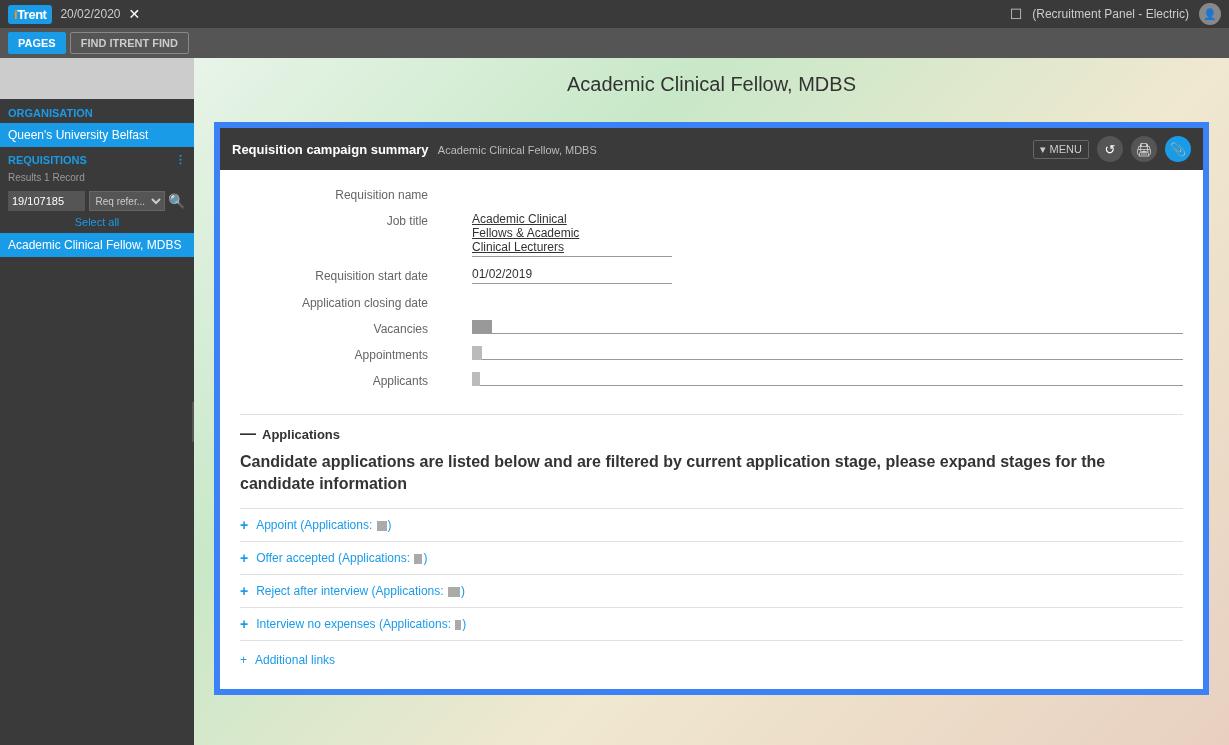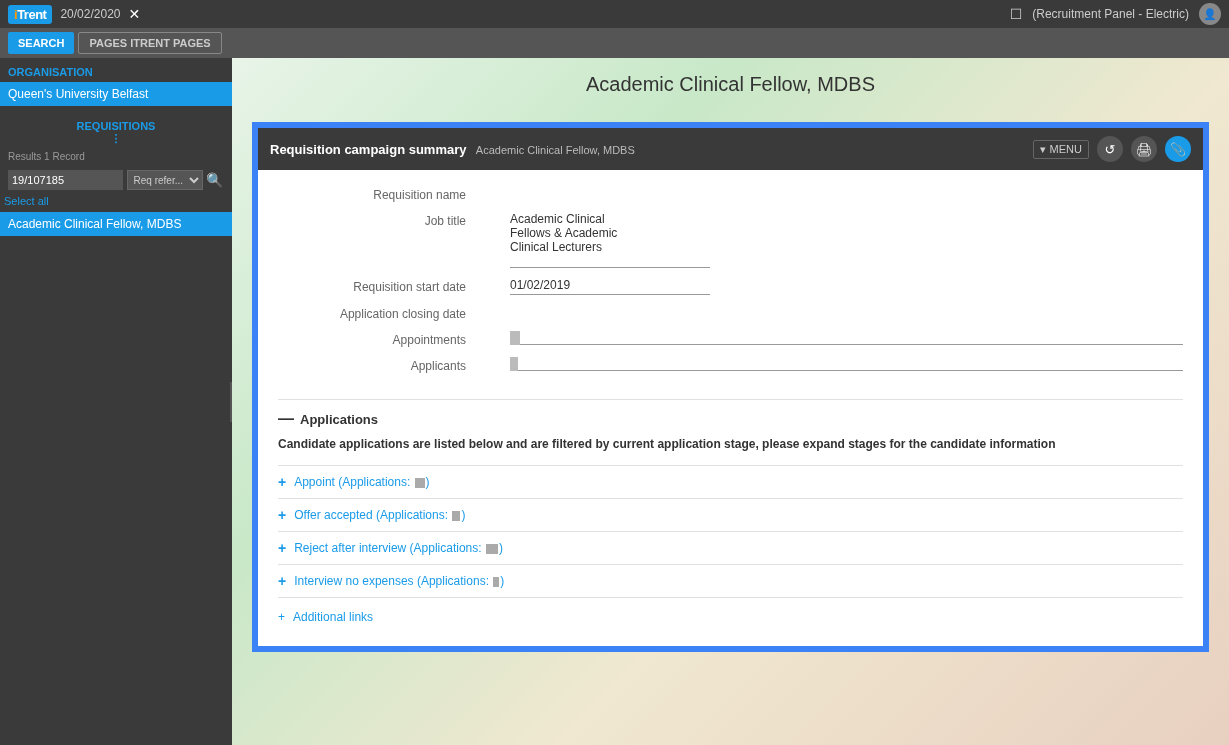--- a/index.html
+++ b/index.html
@@ -29,30 +29,30 @@
     .nav-btn {
       background: #1a9be8; color: #fff; font-size: 11px; font-weight: bold;
       border: none; padding: 3px 10px; cursor: pointer; border-radius: 2px; height: 22px;
     }
     .nav-btn.outline { background: transparent; border: 1px solid #888; color: #ccc; }
 
     
     .main-layout { display: flex; height: calc(745px - 58px); }
 
     
-    .sidebar { width: 232px; background: #3a3a3a; flex-shrink: 0; display: flex; flex-direction: column; }
+    .sidebar { width: 194px; background: #3a3a3a; flex-shrink: 0; display: flex; flex-direction: column; margin-top: 41px; }
     .sidebar-section-header { color: #1a9be8; font-size: 11px; font-weight: bold; padding: 8px 8px 4px 8px; text-transform: uppercase; display: flex; justify-content: space-between; align-items: center; }
     .sidebar-org { background: #1a9be8; color: #fff; padding: 5px 8px; font-size: 12px; cursor: pointer; }
-    .sidebar-sub-header { color: #1a9be8; font-size: 11px; font-weight: bold; padding: 14px 8px 4px 8px; text-transform: uppercase; display: flex; justify-content: space-between; align-items: center; flex-direction: column; }
+    .sidebar-sub-header { color: #1a9be8; font-size: 11px; font-weight: bold; padding: 6px 8px 4px 8px; text-transform: uppercase; display: flex; justify-content: space-between; align-items: center; }
     .sidebar-results { color: #999; font-size: 10px; padding: 2px 8px 6px 8px; }
     .sidebar-search-row { display: flex; align-items: center; padding: 2px 8px; gap: 4px; }
     .sidebar-input { flex: 1; background: #555; border: none; color: #fff; font-size: 11px; padding: 2px 4px; height: 20px; min-width: 0; }
     .sidebar-select { background: #555; border: 1px solid #666; color: #ccc; font-size: 10px; padding: 1px 2px; height: 20px; }
     .sidebar-search-icon { color: #1a9be8; cursor: pointer; font-size: 14px; }
-    .sidebar-select-all { color: #1a9be8; font-size: 11px; padding: 3px 4px; cursor: pointer; }
+    .sidebar-select-all { color: #1a9be8; font-size: 11px; padding: 3px 20px; cursor: pointer; text-align: center; }
     .sidebar-item { background: #1a9be8; color: #fff; padding: 5px 8px; font-size: 12px; cursor: pointer; margin-top: 2px; }
 
     
     .content-area { flex: 1; overflow-y: auto; position: relative; }
 
     
     .bg-image { position: absolute; top: 0; left: 0; right: 0; bottom: 0; background: linear-gradient(135deg, #e8f4e8 0%, #c8e8c8 30%, #f0e8d0 60%, #e8d0c0 100%); z-index: 0; }
 
     
     .page-title-bar { position: relative; z-index: 1; text-align: center; padding: 15px 0 10px 0; font-size: 20px; color: #333; font-weight: normal; }
@@ -79,21 +79,21 @@
     .form-label { width: 200px; text-align: right; color: #666; font-size: 12px; padding-right: 12px; padding-top: 2px; flex-shrink: 0; }
     .form-value { flex: 1; color: #333; font-size: 12px; }
     .form-underline { border-bottom: 1px solid #999; padding-bottom: 2px; min-width: 200px; display: inline-block; }
     .form-bar-row { display: flex; align-items: center; }
     .form-bar { height: 14px; background: #aaa; display: inline-block; }
 
     
     .applications-section { padding: 10px 20px; }
     .applications-header { display: flex; align-items: center; gap: 6px; font-size: 13px; color: #333; font-weight: bold; margin-bottom: 8px; cursor: pointer; }
     .applications-header .minus-icon { color: #333; font-size: 16px; }
-    .applications-desc { font-size: 12px; color: #333; font-weight: bold; margin-bottom: 12px; line-height: 1.4; }
+    .applications-desc { font-size: 16px; color: #333; font-weight: bold; margin-bottom: 12px; line-height: 1.4; }
 
     
     .app-item { display: flex; align-items: center; gap: 8px; padding: 8px 0; border-top: 1px solid #e0e0e0; font-size: 12px; color: #1a9be8; cursor: pointer; }
     .app-item:first-child { border-top: none; }
     .app-item .plus-icon { color: #1a9be8; font-size: 14px; font-weight: bold; }
     .app-item .app-link { color: #1a9be8; text-decoration: none; }
 
     .additional-links { display: flex; align-items: center; gap: 8px; padding: 12px 0; font-size: 12px; color: #1a9be8; cursor: pointer; border-top: 1px solid #e0e0e0; }
 
     .panel-divider { border: none; border-top: 1px solid #e0e0e0; margin: 0 20px; }
@@ -113,22 +113,22 @@
     <button class="close-btn">✕</button>
   </div>
   <div class="top-bar-right">
     <span class="window-icon">☐</span>
     <span>(Recruitment Panel - Electric)</span>
     <div class="user-icon">👤</div>
   </div>
 </div>
 
 <div class="nav-bar">
-  <button class="nav-btn">SEARCH</button>
-  <button class="nav-btn outline">PAGES ITRENT PAGES</button>
+  <button class="nav-btn">PAGES</button>
+  <button class="nav-btn outline">FIND ITRENT FIND</button>
 </div>
 
 <div class="main-layout">
 
   <div class="sidebar" style="position:relative;">
     <div class="sidebar-section-header">
       <span>ORGANISATION</span>
     </div>
     <div class="sidebar-org">Queen's University Belfast</div>
 
@@ -175,41 +175,48 @@
 
       <div class="panel-body">
 
         <div class="form-row">
           <div class="form-label">Requisition name</div>
         </div>
 
         <div class="form-row">
           <div class="form-label">Job title</div>
           <div class="form-value">
-            <div style="border-bottom:1px solid #999; min-width:200px; display:inline-block; padding-bottom:13px;">
+            <div style="border-bottom:1px solid #999; min-width:200px; display:inline-block; padding-bottom:2px;text-decoration:underline;">
               <div>Academic Clinical</div>
               <div>Fellows &amp; Academic</div>
               <div>Clinical Lecturers</div>
             </div>
           </div>
         </div>
 
         <div class="form-row">
           <div class="form-label">Requisition start date</div>
           <div class="form-value">
             <span class="form-underline">01/02/2019</span>
           </div>
         </div>
 
 
         <div class="form-row">
           <div class="form-label">Application closing date</div>
         </div>
 
 
+        <div class="form-row">
+          <div class="form-label">Vacancies</div>
+          <div class="form-value form-bar-row">
+            <div class="form-bar" style="width:20px; background:#999;"></div>
+            <div style="flex:1; border-bottom:1px solid #999; height:14px; min-width:160px;"></div>
+          </div>
+        </div>
 
         <div class="form-row">
           <div class="form-label">Appointments</div>
           <div class="form-value form-bar-row">
             <div class="form-bar" style="width:10px; background:#bbb;"></div>
             <div style="flex:1; border-bottom:1px solid #999; height:14px; min-width:160px;"></div>
           </div>
         </div>
 
         <div class="form-row">

